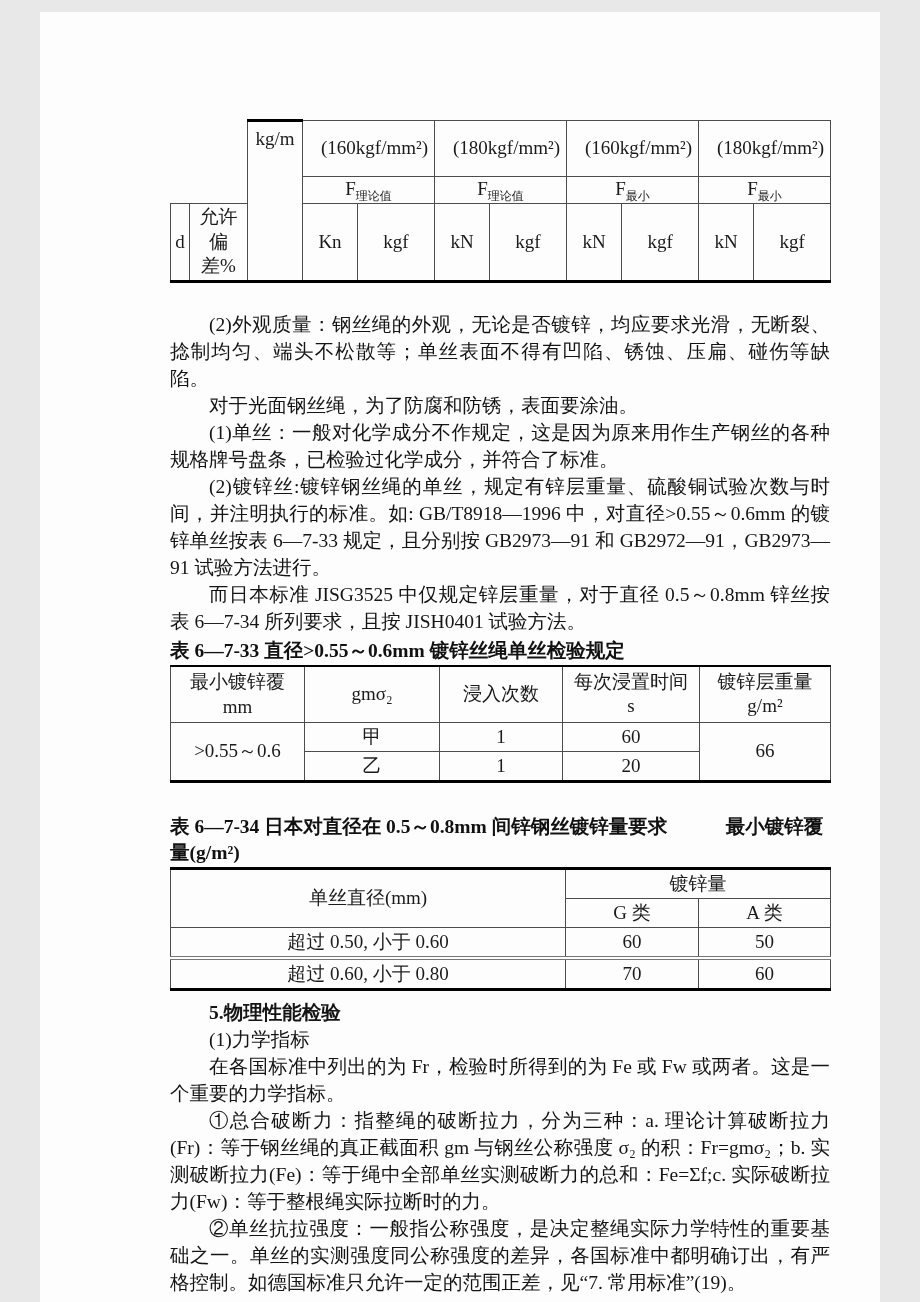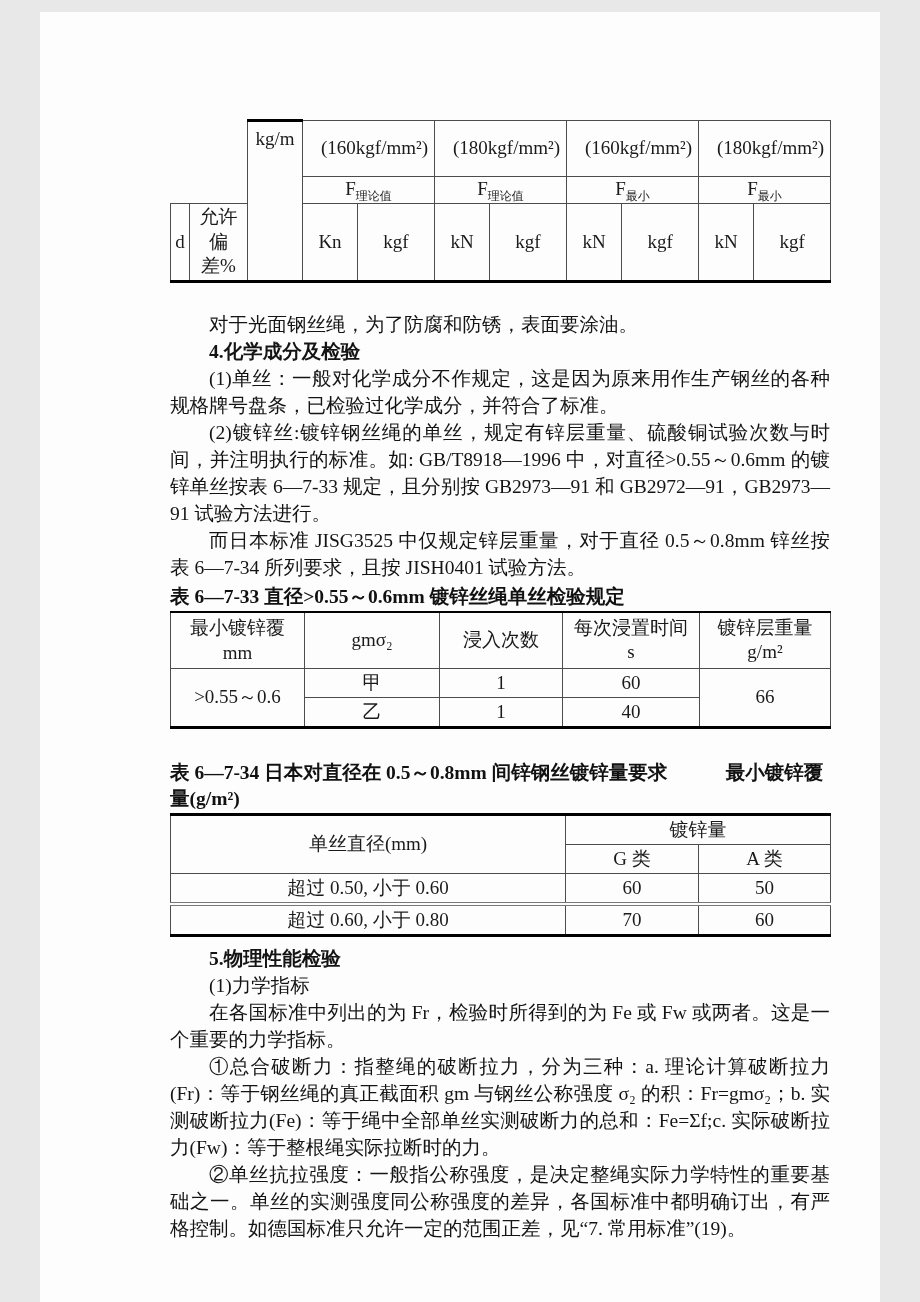--- a/index.html
+++ b/index.html
@@ -120,22 +120,22 @@
         <td>kN</td>
         <td>kgf</td>
         <td>kN</td>
         <td>kgf</td>
         <td>kN</td>
         <td>kgf</td>
       </tr>
     </tbody>
       </table>
 
+    <p class="para">(2)外观质量：钢丝绳的外观，无论是否镀锌，均应要求光滑，无断裂、捻制均匀、端头不松散等；单丝表面不得有凹陷、锈蚀、压扁、碰伤等缺陷。</p>
     <p class="para">对于光面钢丝绳，为了防腐和防锈，表面要涂油。</p>
-    <p class="para heading">4.化学成分及检验</p>
     <p class="para">(1)单丝：一般对化学成分不作规定，这是因为原来用作生产钢丝的各种规格牌号盘条，已检验过化学成分，并符合了标准。</p>
     <p class="para">(2)镀锌丝:镀锌钢丝绳的单丝，规定有锌层重量、硫酸铜试验次数与时间，并注明执行的标准。如: GB/T8918—1996 中，对直径&gt;0.55～0.6mm 的镀锌单丝按表 6—7-33 规定，且分别按 GB2973—91 和 GB2972—91，GB2973—91 试验方法进行。</p>
     <p class="para">而日本标准 JISG3525 中仅规定锌层重量，对于直径 0.5～0.8mm 锌丝按表 6—7-34 所列要求，且按 JISH0401 试验方法。</p>
 
     <div class="tbl-title">表 6—7-33 直径&gt;0.55～0.6mm 镀锌丝绳单丝检验规定</div>
     <table class="t33">
       <colgroup>
         <col style="width:134px">
           <col style="width:135px">
           <col style="width:123px">
@@ -159,21 +159,21 @@
       <tr class="data">
         <td rowspan="2">&gt;0.55～0.6</td>
         <td>甲</td>
         <td>1</td>
         <td>60</td>
         <td rowspan="2">66</td>
       </tr>
       <tr class="data">
         <td>乙</td>
         <td>1</td>
-        <td>40</td>
+        <td>20</td>
       </tr>
     </tbody>
       </table>
 
     <div class="tbl-title t34-title">
       <div>表 6—7-34 日本对直径在 0.5～0.8mm 间锌钢丝镀锌量要求　　　最小镀锌覆</div>
       <div>量(g/m²)</div>
     </div>
     <table class="t34">
       <colgroup>

